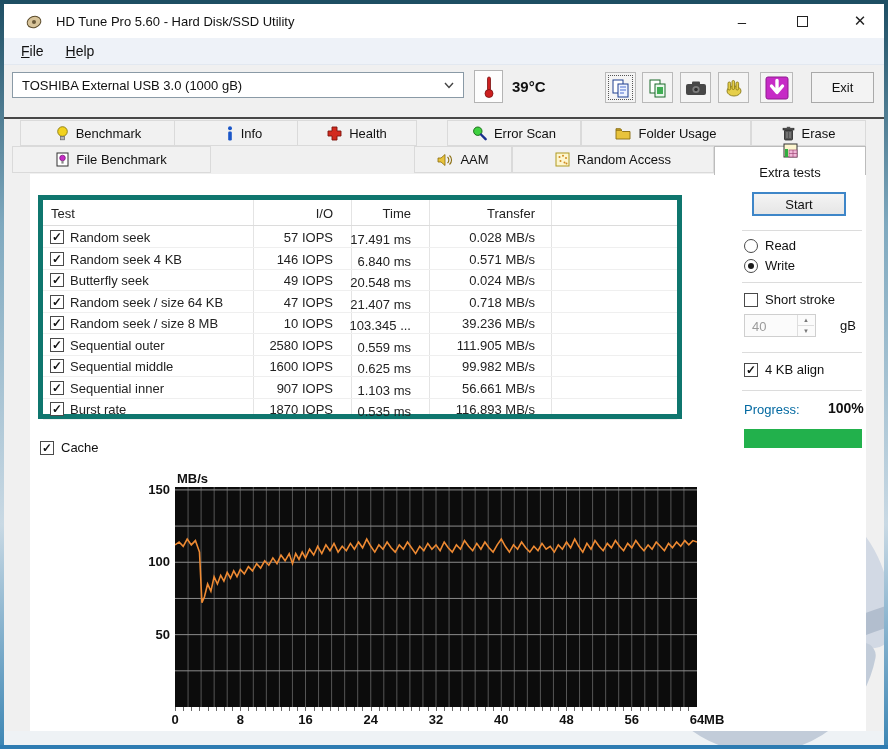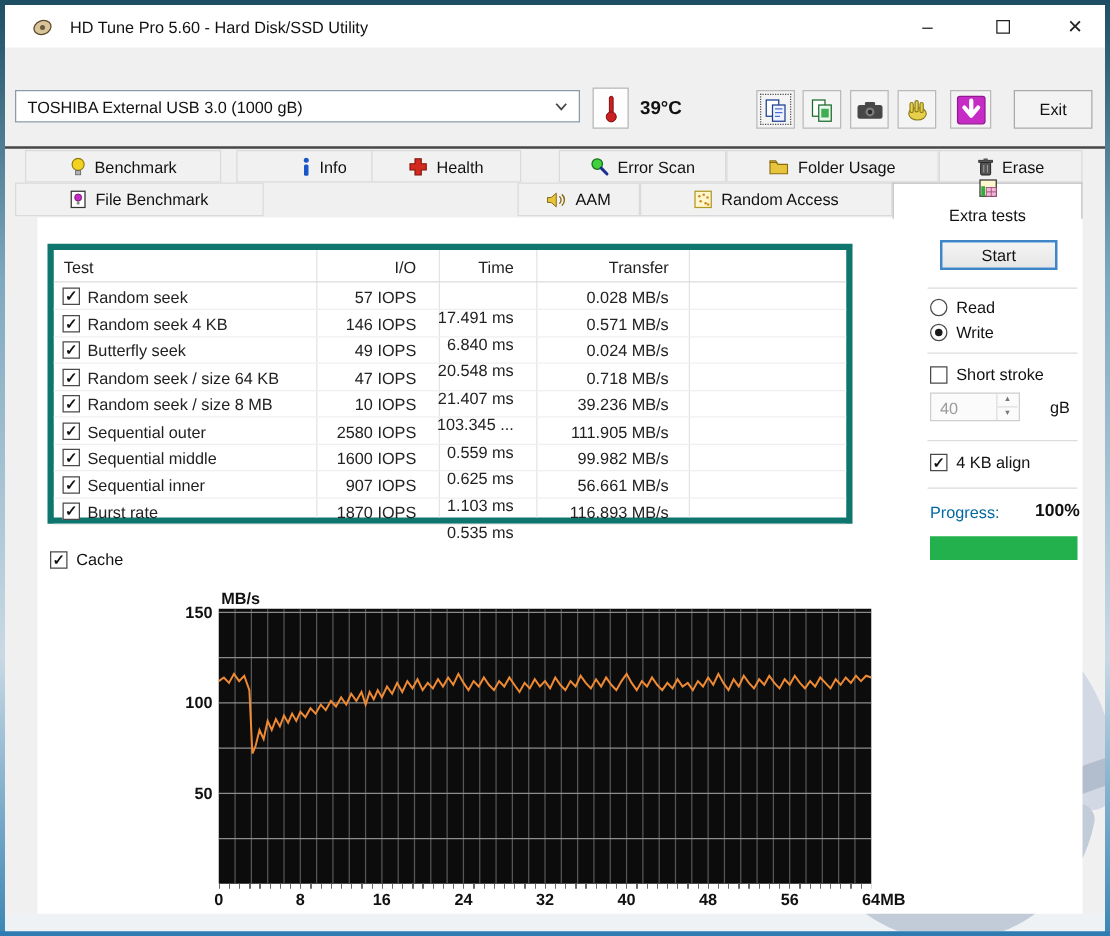--- a/index.html
+++ b/index.html
@@ -58,21 +58,21 @@
   .rt-colline { position:absolute; top:0; width:1px; height:100%; background:#e4e4e4; }
   .rt-header { position:absolute; left:0; top:0; width:100%; height:26px; border-bottom:1px solid #dcdcdc; font-size:13px; color:#222; }
   .rt-h-test { position:absolute; left:8px; top:6px; }
   .rt-h-io { position:absolute; right:344px; top:6px;margin-left:31px; } 
   .rt-h-time { position:absolute; right:266px; top:6px; }
   .rt-h-transfer { position:absolute; right:142px; top:6px; }
   .rt-row { position:absolute; left:0; width:100%; height:21px; border-bottom:1px solid #efefef; font-size:13px; color:#222; }
   .rt-check { position:absolute; left:7px; top:3px; }
   .rt-test { position:absolute; left:27px; top:3px; }
   .rt-io { position:absolute; right:344px; top:3px; }
-  .rt-time { position:absolute; right:266px; top:19px; }
+  .rt-time { position:absolute; right:266px; top:5px; }
   .rt-transfer { position:absolute; right:142px; top:3px; }
 
   .cb { width:14px; height:14px; background:#fff; border:1px solid #4a4a4a; display:inline-flex; align-items:center; justify-content:center; font-size:12px; font-weight:700; color:#111; line-height:1; }
   .radio { width:14px; height:14px; border-radius:50%; background:#fff; border:1px solid #4a4a4a; display:inline-flex; align-items:center; justify-content:center; }
   .radio .dot { width:6px; height:6px; border-radius:50%; background:#1a1a1a; }
 
   
   .start-btn { position:absolute; left:722px; top:18px; width:94px; height:24px; background:linear-gradient(#f4f4f4,#e6e6e6); border:2px solid #3e86c8; display:flex; align-items:center; justify-content:center; font-size:13px; color:#111; z-index:2; }
   .sep { position:absolute; left:712px; width:120px; height:1px; background:#dcdcdc; z-index:2; }
   .ctrl-line { position:absolute; display:flex; align-items:center; gap:7px; font-size:13px; color:#111; z-index:2; }
@@ -119,20 +119,24 @@
         <span>–</span>
       </div>
     <div class="winbtn winbtn-max">
         <span class="maxglyph"></span>
       </div>
     <div class="winbtn winbtn-close">
         <span>✕</span>
       </div>
   </div>
 
+  <div class="menubar">
+    <div class="menu-item"><span class="u">F</span><span>ile</span></div>
+    <div class="menu-item"><span class="u">H</span><span>elp</span></div>
+  </div>
 
   <div class="toolbar">
     <div class="drive-select">
       <span>TOSHIBA External USB 3.0 (1000 gB)</span>
       <svg class="drive-chevron" width="10" height="7" viewBox="0 0 10 7">
         <polyline points="1,1 5,5.5 9,1" fill="none" stroke="#444" stroke-width="1.4"></polyline>
       </svg>
     </div>
     <div class="temp-btn">
       <svg width="12" height="24" viewBox="0 0 12 24">
@@ -188,21 +192,21 @@
 
   <div class="tabs">
 
     <div class="tab tab-row1" style="left:16px;width:157px;">
       <svg width="13" height="15" viewBox="0 0 13 15">
         <circle cx="6.5" cy="5.5" r="4.8" fill="#f2d21f" stroke="#8a7a10" stroke-width="0.9"></circle>
         <rect x="4.5" y="10.5" width="4" height="3.3" fill="#b5b5b5" stroke="#666" stroke-width="0.7"></rect>
       </svg>
       <span>Benchmark</span>
     </div>
-    <div class="tab tab-row1" style="left:185px;width:140px;text-align:right;">
+    <div class="tab tab-row1" style="left:170px;width:140px;text-align:right;">
       <svg width="8" height="15" viewBox="0 0 8 15">
         <circle cx="4" cy="2.2" r="2" fill="#1a56c8"></circle>
         <rect x="2.2" y="5.5" width="3.6" height="9" rx="1.2" fill="#1a56c8"></rect>
       </svg>
       <span>Info</span>
     </div>
     <div class="tab tab-row1" style="left:293px;width:120px;">
       <svg width="15" height="15" viewBox="0 0 15 15">
         <path d="M 5 1 h 5 v 4 h 4 v 5 h -4 v 4 h -5 v -4 h -4 v -5 h 4 z" fill="#d22a1e" stroke="#7e150d" stroke-width="0.9"></path>
       </svg>

